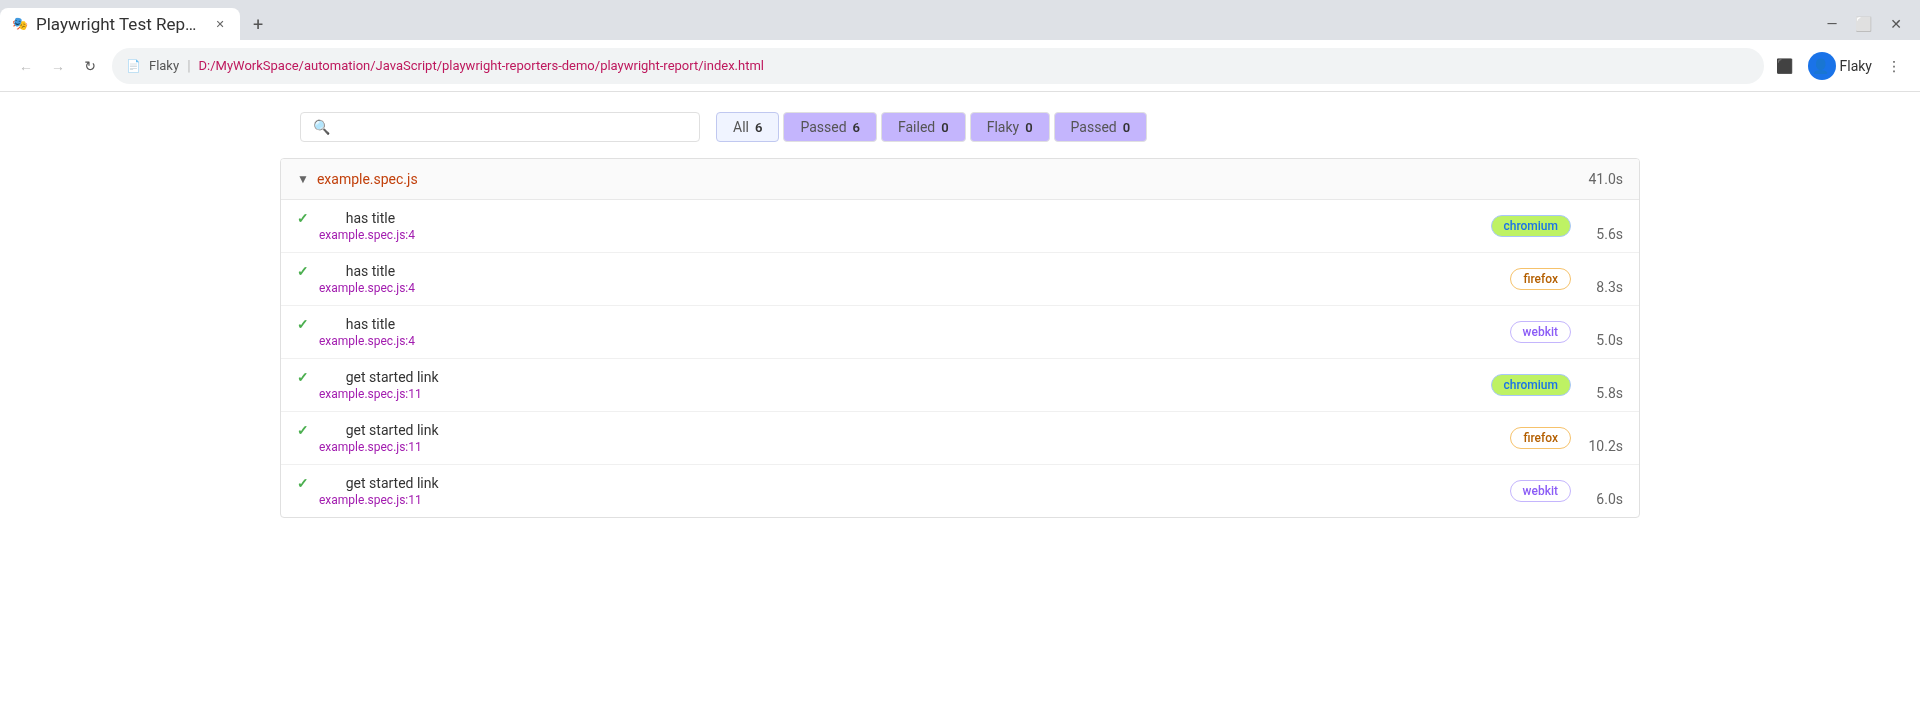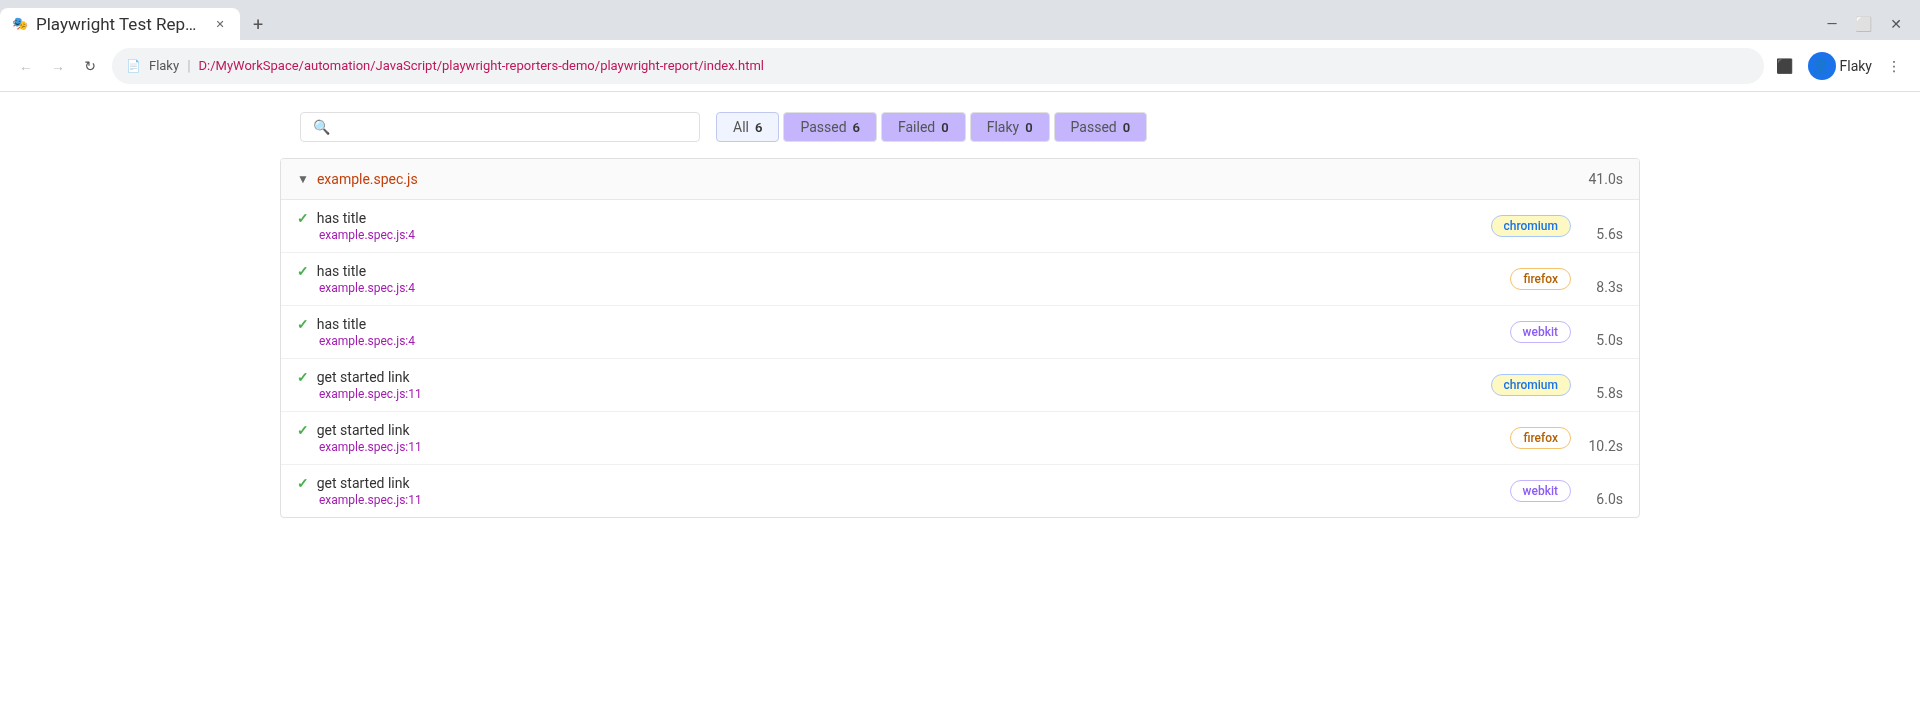--- a/index.html
+++ b/index.html
@@ -52,25 +52,25 @@
     .spec-header-left { display: flex; align-items: center; gap: 8px; }
     .spec-chevron { font-size: 12px; color: #666; }
     .spec-name { font-size: 14px; color: #c2410c; font-weight: 400; }
     .spec-time { font-size: 14px; color: #666; }
 
     .test-row { display: flex; align-items: center; border-bottom: 1px solid #f0f0f0; padding: 10px 16px; }
     .test-row:last-child { border-bottom: none; }
     .test-row-left { display: flex; align-items: flex-start; flex-direction: column; flex: 1; gap: 2px; }
     .test-name-row { display: flex; align-items: center; gap: 8px; }
     .check-icon { color: #4caf50; font-size: 14px; font-weight: bold; }
-    .test-name { font-size: 14px; color: #333; }
+    .test-name { font-size: 14px; color: #333; margin-left: 29px; }
     .test-file { font-size: 12px; color: #a21caf; margin-left: 22px; }
     .test-row-right { display: flex; align-items: center; gap: 12px; }
     .browser-badge { padding: 3px 12px; border-radius: 12px; font-size: 12px; font-weight: 500; border: 1px solid; }
-    .badge-chromium { color: #1a73e8; border-color: #a8c7fa; background: #fef9c3; }
+    .badge-chromium { color: #1a73e8; border-color: #a8c7fa; background: #bef264; }
     .badge-firefox { color: #b45f00; border-color: #f6c26b; background: #fff; }
     .badge-webkit { color: #8b5cf6; border-color: #c4b5fd; background: #fff; }
     .test-time { font-size: 14px; color: #666; min-width: 40px; text-align: right; margin-top: 15px; }
   </style>
 </head>
 <body>
 
 <div class="browser-frame">
 
   <div class="tab-bar">

